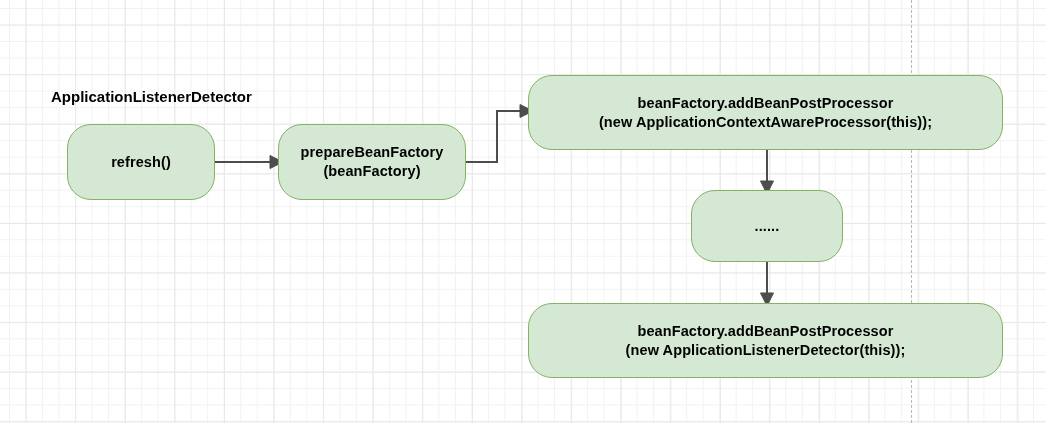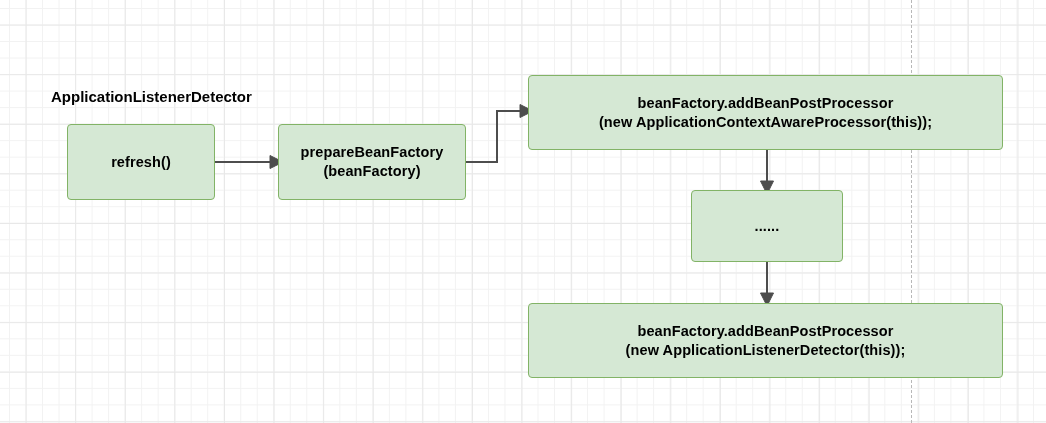--- a/index.html
+++ b/index.html
@@ -38,21 +38,21 @@
     height: 423px;
     width: 0;
     border-left: 1px dashed #b8b8b8;
   }
 
   .node {
     position: absolute;
     box-sizing: border-box;
     background: #d5e8d4;
     border: 1px solid #82b366;
-    border-radius: 4px;
+    border-radius: 24px;
     display: flex;
     align-items: center;
     justify-content: center;
     text-align: center;
     color: #000000;
     font-weight: bold;
     font-size: 14.5px;
     line-height: 19px;
     letter-spacing: 0.1px;
     white-space: pre-line;

